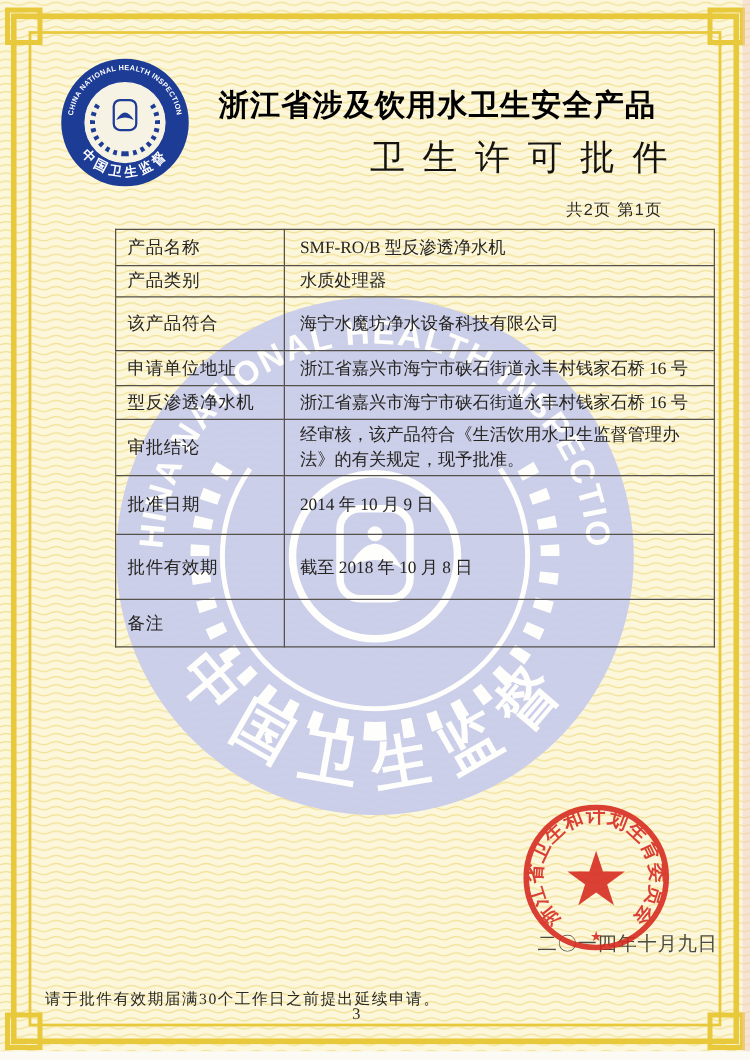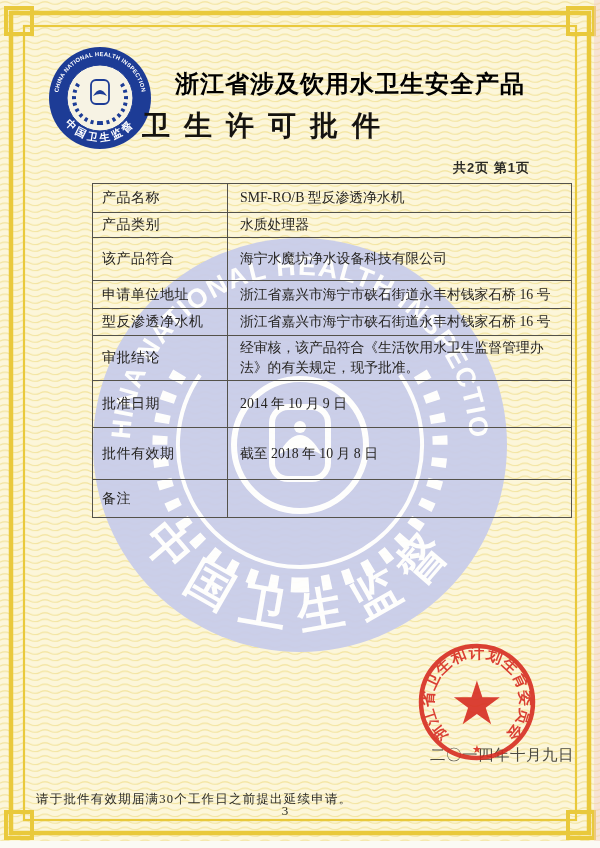--- a/index.html
+++ b/index.html
@@ -17,27 +17,27 @@
   #watermark{position:absolute;left:70px;top:215px;z-index:3;opacity:.95;}
   
   #logo{position:absolute;left:46px;top:44px;z-index:4;}
   .title1{
     position:absolute;left:145px;top:68px;width:410px;z-index:4;
     text-align:center;font-family:"Liberation Sans","DejaVu Sans",sans-serif;
     font-weight:900;font-size:24px;letter-spacing:1px;color:#000000;
   }
   .title2{
     position:absolute;left:128px;top:107px;width:420px;z-index:4;
-    text-align:left;font-family:"Liberation Sans","DejaVu Sans",sans-serif;
-    font-weight:700;font-size:28px;letter-spacing:14px;padding-left:14px;
+    text-align:right;font-family:"Liberation Sans","DejaVu Sans",sans-serif;
+    font-weight:400;font-size:28px;letter-spacing:14px;padding-left:14px;
     box-sizing:border-box;color:#151310;
   }
   .pagination{
     position:absolute;left:380px;top:159px;width:150px;z-index:4;
-    text-align:right;font-weight:bold;font-size:13px;color:#2b2a26;
+    text-align:right;font-weight:normal;font-size:13px;color:#2b2a26;
     font-family:"Liberation Sans","DejaVu Sans",sans-serif;letter-spacing:1px;
   }
   
   .cert-table{
     position:absolute;left:92px;top:183px;z-index:4;
     border-collapse:collapse;table-layout:fixed;width:447px;
   }
   .cert-table th,.cert-table td{
     border:1px solid #54524a;vertical-align:middle;
     font-weight:normal;text-align:left;background:transparent;margin-left:40px;

